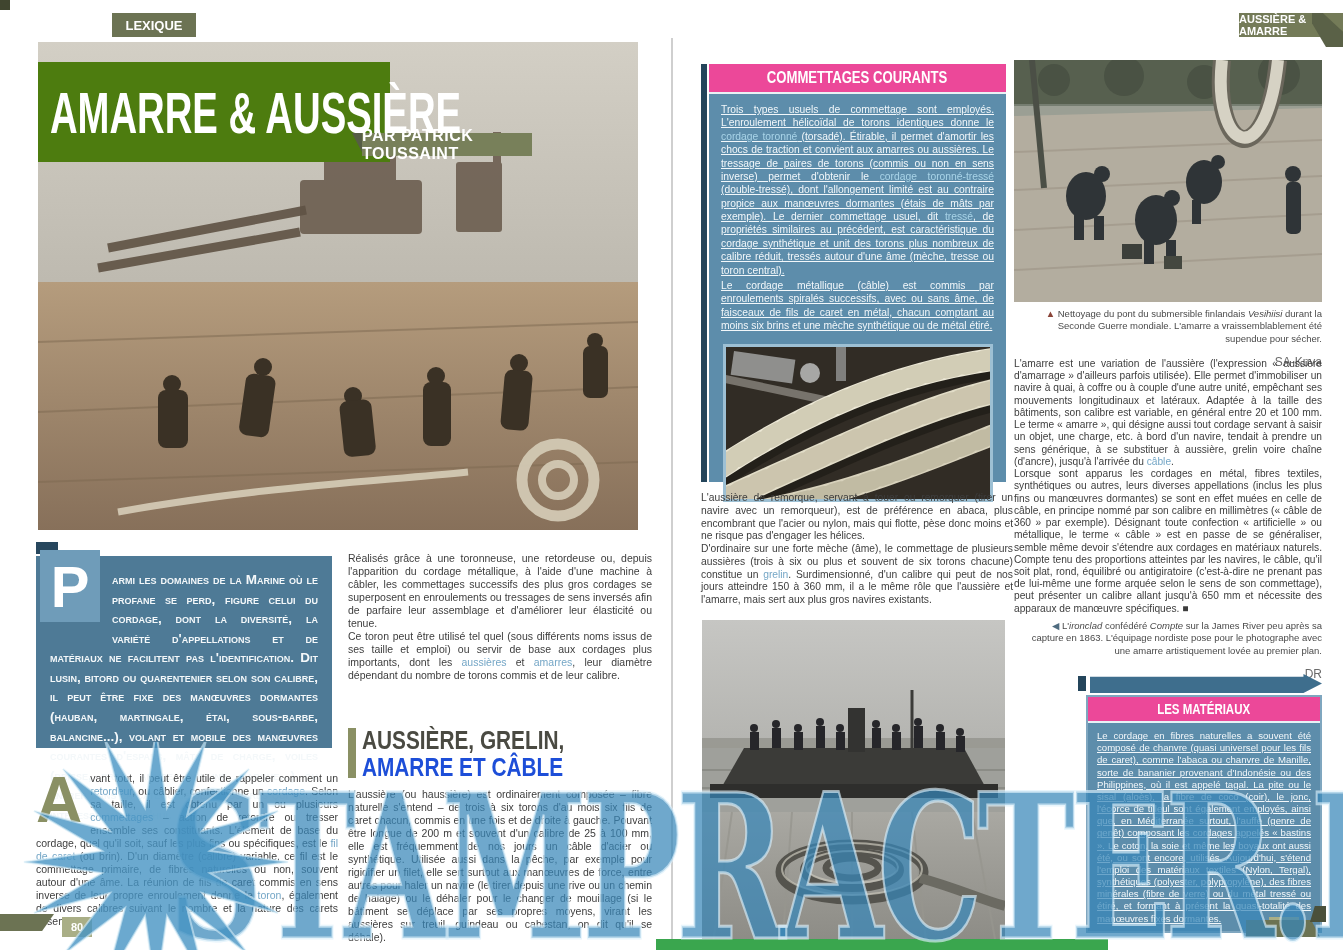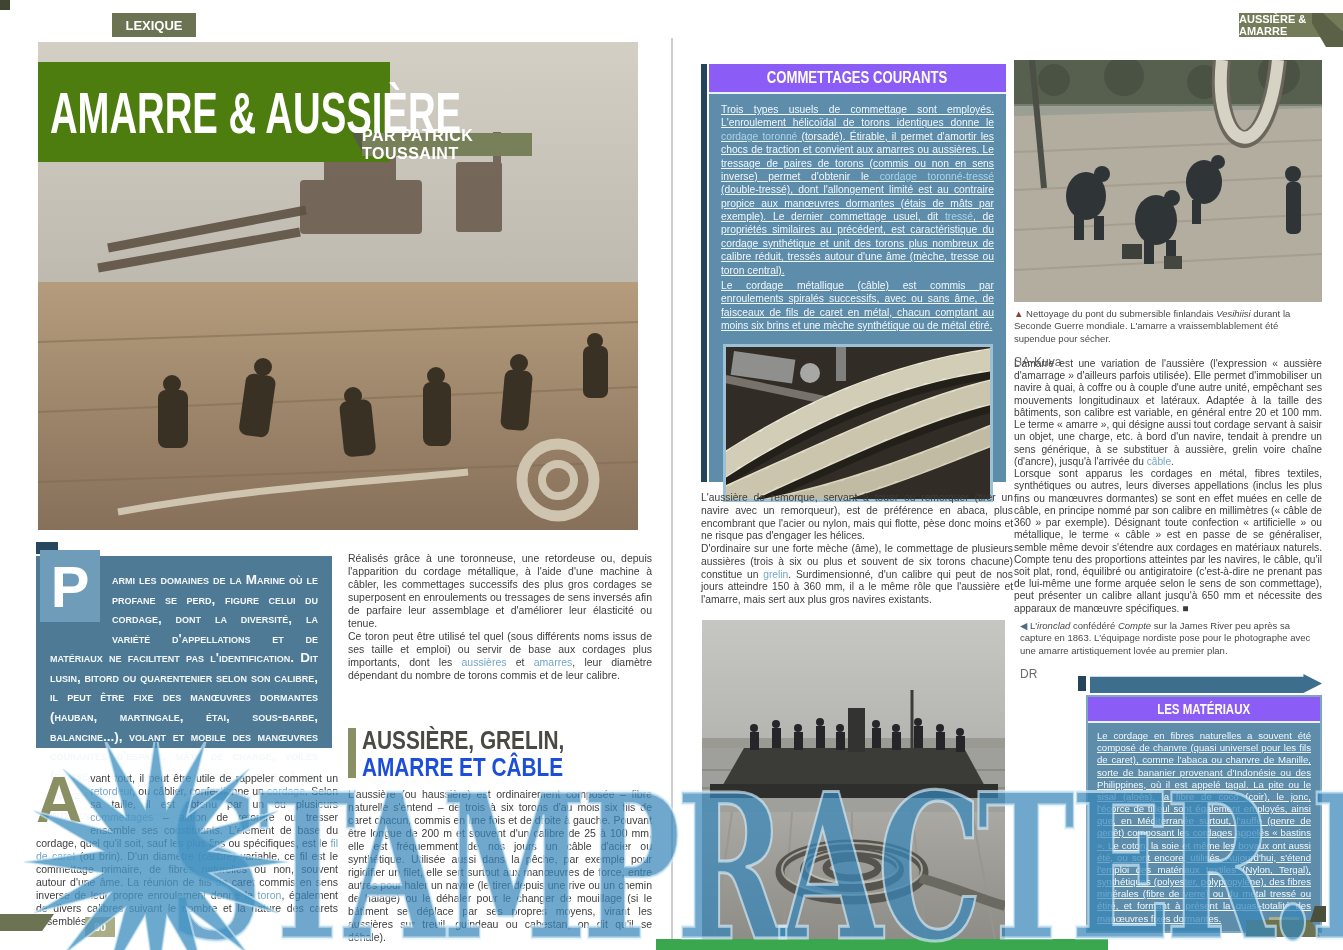--- a/index.html
+++ b/index.html
@@ -31,27 +31,27 @@
 
   .dropA{float:left;color:#8a9064;font-size:64px;line-height:.82;font-weight:bold;margin:2px 8px 0 0;}
 
   .sechead{font-weight:bold;font-size:26px;line-height:1.05;}
   .sechead .l1{color:#4a4a42;}
   .sechead .l2{color:#1d4ed8;}
   .secbar{background:#8a9064;}
 
   
   .bluebox{background:#5d8dab;color:#f2f7fa;box-sizing:border-box;}
-  .bluebox .hdr{background:#8b5cf6;color:#fff;display:flex;align-items:center;justify-content:center;
+  .bluebox .hdr{background:#ec4899;color:#fff;display:flex;align-items:center;justify-content:center;
                 font-weight:bold;border-bottom:2px solid #e9f1f5;}
   .bluebox .btxt{font-size:10.3px;line-height:1.3;text-align:justify;padding:9px 12px 6px 12px;text-decoration:underline;}
   .bluebox .btxt p{margin:0 0 2px 0;}
   .bluebox .kw{color:#a9d4e8;}
 
-  .caption{font-size:9.5px;line-height:1.3;color:#4a4a4a;text-align:left;}
+  .caption{font-size:9.5px;line-height:1.3;color:#4a4a4a;text-align:right;}
   .caption .mark1{color:#8a4438;}
   .caption .mark2{color:#4f6c80;}
   .credit{font-size:12px;color:#6a6a6a;margin-top:10px;}
 
   .pagenum{background:#a9ae86;color:#fff;font-size:11px;font-weight:bold;display:flex;align-items:center;justify-content:center;}
 
   .gutter{background:#cfcfcf;}
   .greenbar{background:#3aa64e;}
 
   
@@ -150,21 +150,21 @@
     <div class="introtxt"><span class="dropcap-spacer"></span><span>armi les domaines de la Marine où le profane se perd, figure celui du cordage, dont la diversité, la variété d'appellations et de matériaux ne facilitent pas l'identification. Dit lusin, bitord ou quarentenier selon son calibre, il peut être fixe des manœuvres dormantes (hauban, martingale, étai, sous-barbe, balancine...), volant et mobile des manœuvres courantes d'espars, mâts de charge, voiles (drisse, bras, amure, bouline, cargue...) ou entrer dans la catégorie des aussières qui nous intéresse aujourd'hui.</span></div>
   </div>
   <div class="abs pbox" style="left:40px;top:550px;width:60px;height:72px;">P</div>
 
   <div class="abs bodytxt" style="left:36px;top:772px;width:302px;height:150px;">
     <span class="dropA">A</span>
     <span><span>vant tout, il peut être utile de rappeler comment un </span><span class="kw">retordeur</span><span>, ou câblier, confectionne un </span><span class="kw">cordage</span><span>. Selon sa taille, il est obtenu par un ou plusieurs </span><span class="kw">commettages</span><span> – action de retordre ou tresser ensemble ses constituants. L'élément de base du cordage, quel qu'il soit, sauf les plus fins ou spécifiques, est le </span><span class="kw">fil de caret</span><span> (ou brin). D'un diamètre (calibre) variable, ce fil est le commettage primaire, de fibres naturelles ou non, souvent autour d'une âme. La réunion de fils de caret commis en sens inverse de leur propre enroulement donne le </span><span class="kw">toron</span><span>, également de divers calibres suivant le nombre et la nature des carets assemblés.</span></span>
   </div>
 
   <div class="abs" style="left:0;top:914px;width:54px;height:17px;background:#6c7353;clip-path:polygon(0 0,100% 0,78% 100%,0 100%);"></div>
-  <div class="abs pagenum" style="left:62px;top:917px;width:30px;height:20px;margin-left:23px;">
+  <div class="abs pagenum" style="left:62px;top:917px;width:30px;height:20px;">
     <span>80</span>
   </div>
 
   <div class="abs bodytxt" style="left:348px;top:552px;width:304px;height:168px;">
     <p><span>Réalisés grâce à une toronneuse, une retordeuse ou, depuis l'apparition du cordage métallique, à l'aide d'une machine à câbler, les commettages successifs des plus gros cordages se superposent en enroulements ou tressages de sens inversés afin de parfaire leur assemblage et d'améliorer leur élasticité ou tenue.</span></p>
     <p><span>Ce toron peut être utilisé tel quel (sous différents noms issus de ses taille et emploi) ou servir de base aux cordages plus importants, dont les </span><span class="kw">aussières</span><span> et </span><span class="kw">amarres</span><span>, leur diamètre dépendant du nombre de torons commis et de leur calibre.</span></p>
   </div>
   <div class="abs secbar" style="left:348px;top:728px;width:8px;height:50px;"></div>
   <div class="abs sechead" style="left:362px;top:727px;width:290px;">
     <div class="l1"><span class="cond80">AUSSIÈRE, GRELIN,</span></div>

